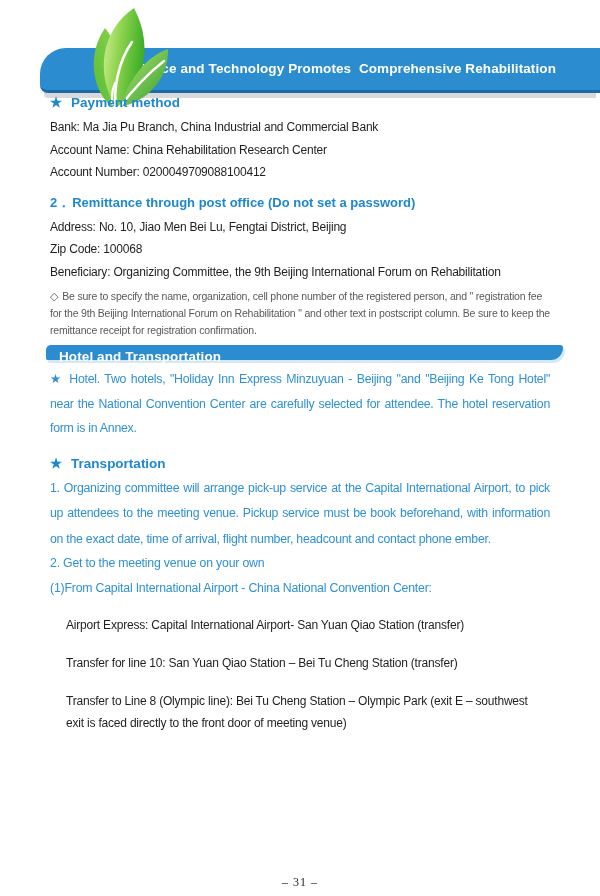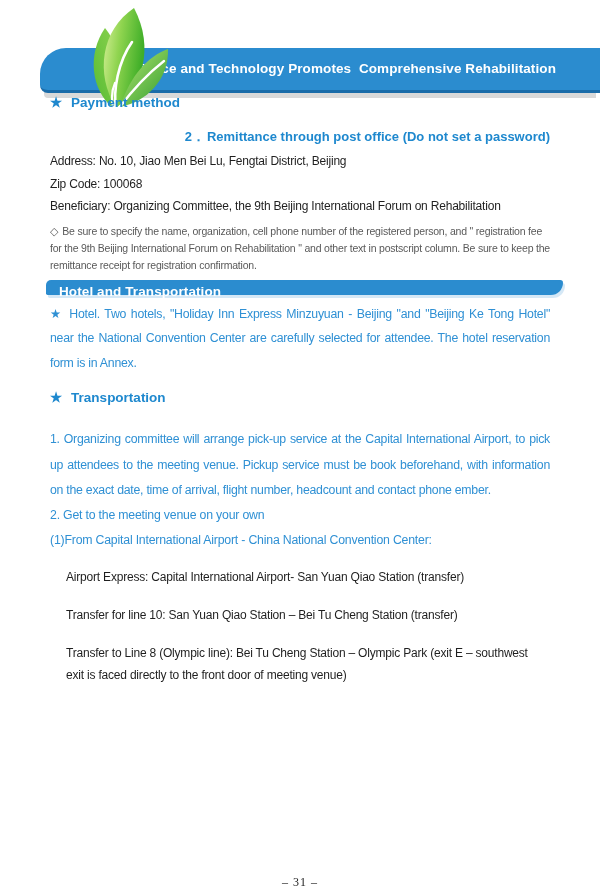--- a/index.html
+++ b/index.html
@@ -32,21 +32,21 @@
   }
   .leaf-logo{position:absolute;left:80px;top:4px;width:90px;height:108px;}
   
   .content{position:absolute;left:50px;right:50px;top:10px;padding-top:84px;}
   .h-star{margin:0;font-size:13.5px;font-weight:bold;color:var(--heading-blue);line-height:18px;}
   .h-star .star{margin-right:9px;}
   .h-num{margin:8px 0 0 0;font-size:13px;font-weight:bold;color:var(--heading-blue);line-height:18px;}
   .h-num .num{margin-right:2px;}
   .plain-lines{margin:4px 0 0 0;}
   .plain-lines p{margin:0;font-size:12px;line-height:22.5px;color:var(--text-dark);letter-spacing:-0.2px;}
-  .h-num.second{margin-top:16px;text-align:right;}
+  .h-num.second{margin-top:10px;}
   .note{
     margin:5px 0 0 0;font-size:10.5px;line-height:17px;color:var(--note-gray);
     letter-spacing:-0.2px;text-align:left;
   }
   .note .diamond{margin-right:4px;font-size:11px;}
   
   .section-banner{
     position:relative;margin:6px 0 0 -4px;width:517px;height:15px;
     background:var(--banner-blue);
     border-radius:9px 5px 22px 3px;
@@ -56,21 +56,21 @@
     position:absolute;left:13px;top:0;line-height:24px;color:#fff;
     font-size:13.5px;font-weight:bold;letter-spacing:0.1px;
   }
   
   .blue-para{
     margin:7px 0 0 0;font-size:12.3px;line-height:24.5px;color:var(--body-blue);
     text-align:justify;letter-spacing:-0.25px;
   }
   .blue-para .star{margin-right:7px;}
   .h-star.transport{margin-top:0;}
-  .blue-para.pickup{margin-top:20px;line-height:25.5px;}
+  .blue-para.pickup{margin-top:3px;line-height:25.5px;}
   .h-blue-line{margin:2px 0 0 0;font-size:12.3px;color:var(--body-blue);line-height:18px;letter-spacing:-0.2px;}
   .route-heading{margin:6px 0 0 0;font-size:12.3px;color:var(--body-blue);line-height:20px;letter-spacing:-0.2px;}
   .route-lines{margin:2px 0 0 0;}
   .route-lines p{margin:16px;font-size:12px;line-height:22px;color:var(--text-dark);letter-spacing:-0.2px;}
   
   .page-footer{position:absolute;left:0;right:0;top:872px;text-align:center;font-family:Liberation Serif, serif;}
   .page-number{font-size:12px;color:#222;letter-spacing:1px;}
 </style>
 </head>
 <body>
@@ -101,20 +101,25 @@
     <path d="M36,106 C33,86 38,58 52,38" stroke="#ffffff" stroke-width="2.6" fill="none" stroke-linecap="round"></path>
     <path d="M39,104 C51,88 66,71 84,57" stroke="#ffffff" stroke-width="2.4" fill="none" stroke-linecap="round"></path>
     <path d="M34,107 C31,97 31,88 35,79" stroke="#ffffff" stroke-width="2.2" fill="none" stroke-linecap="round"></path>
   </svg>
 </div>
 
 <div class="content">
 
   <p class="h-star"><span class="star">★</span><span>Payment method</span></p>
 
+  <div class="plain-lines">
+    <p>Bank: Ma Jia Pu Branch, China Industrial and Commercial Bank</p>
+    <p>Account Name: China Rehabilitation Research Center</p>
+    <p>Account Number: 0200049709088100412</p>
+  </div>
 
   <p class="h-num second"><span class="num">2．</span><span>Remittance through post office (Do not set a password)</span></p>
   <div class="plain-lines">
     <p>Address: No. 10, Jiao Men Bei Lu, Fengtai District, Beijing</p>
     <p>Zip Code: 100068</p>
     <p>Beneficiary: Organizing Committee, the 9th Beijing International Forum on Rehabilitation</p>
   </div>
 
   <p class="note"><span class="diamond">◇</span><span>Be sure to specify the name, organization, cell phone number of the registered person, and " registration fee for the 9th Beijing International Forum on Rehabilitation " and other text in postscript column. Be sure to keep the remittance receipt for registration confirmation.</span></p>
 

